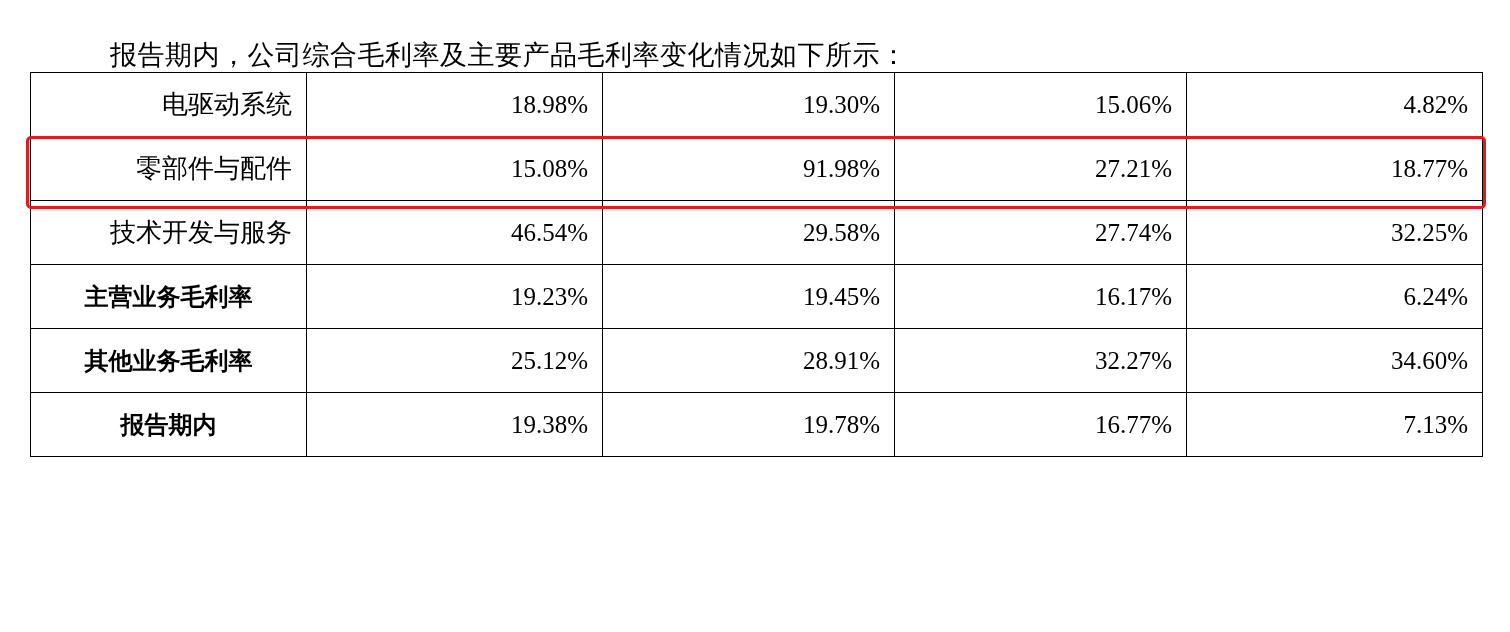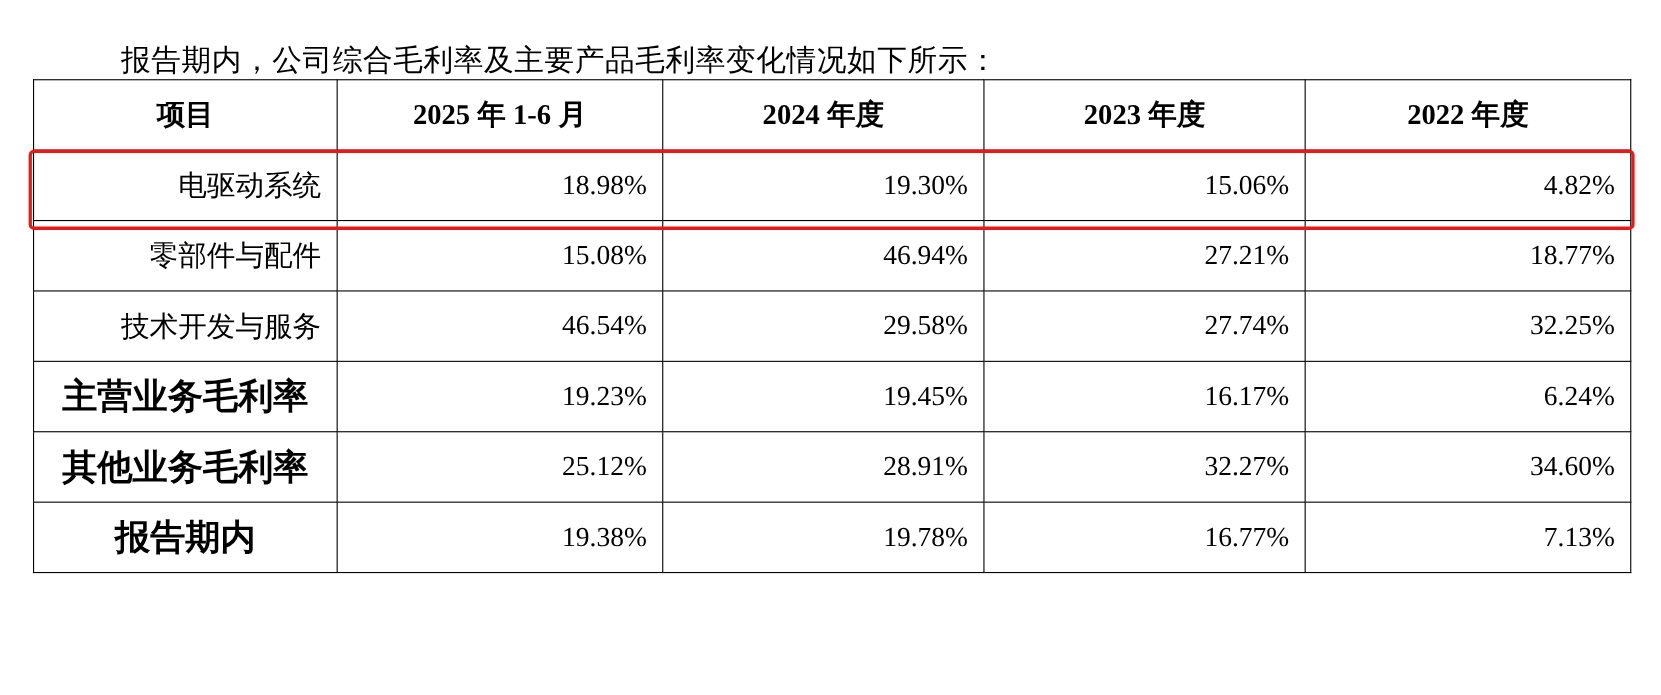--- a/index.html
+++ b/index.html
@@ -60,21 +60,21 @@
     font-weight: bold;
     height: 62px;
     font-size: 26px;
   }
   .lbl {
     text-align: right;
     font-size: 26px;
   }
   .lbl-center {
     text-align: center;
-    font-size: 32px;
+    font-size: 24px;
     font-weight: bold;
   }
   .num {
     text-align: right;
     font-size: 25px;
   }
   .bold { font-weight: normal; }
 
   
   .highlight-box {
@@ -99,40 +99,33 @@
   <div class="table-wrap">
     <table class="gm">
       <colgroup>
         <col class="c0">
           <col class="c1">
           <col class="c2">
           <col class="c3">
           <col class="c4">
       </colgroup>
       <tbody>
-        <tr class="hdr">
-          <td>项目</td>
-          <td>2025 年 1-6 月</td>
-          <td>2024 年度</td>
-          <td>2023 年度</td>
-          <td>2022 年度</td>
-        </tr>
 
         <tr>
           <td class="lbl">电驱动系统</td>
           <td class="num">18.98%</td>
           <td class="num">19.30%</td>
           <td class="num">15.06%</td>
           <td class="num">4.82%</td>
         </tr>
 
         <tr>
           <td class="lbl">零部件与配件</td>
           <td class="num">15.08%</td>
-          <td class="num">46.94%</td>
+          <td class="num">91.98%</td>
           <td class="num">27.21%</td>
           <td class="num">18.77%</td>
         </tr>
 
         <tr>
           <td class="lbl">技术开发与服务</td>
           <td class="num">46.54%</td>
           <td class="num">29.58%</td>
           <td class="num">27.74%</td>
           <td class="num">32.25%</td>

